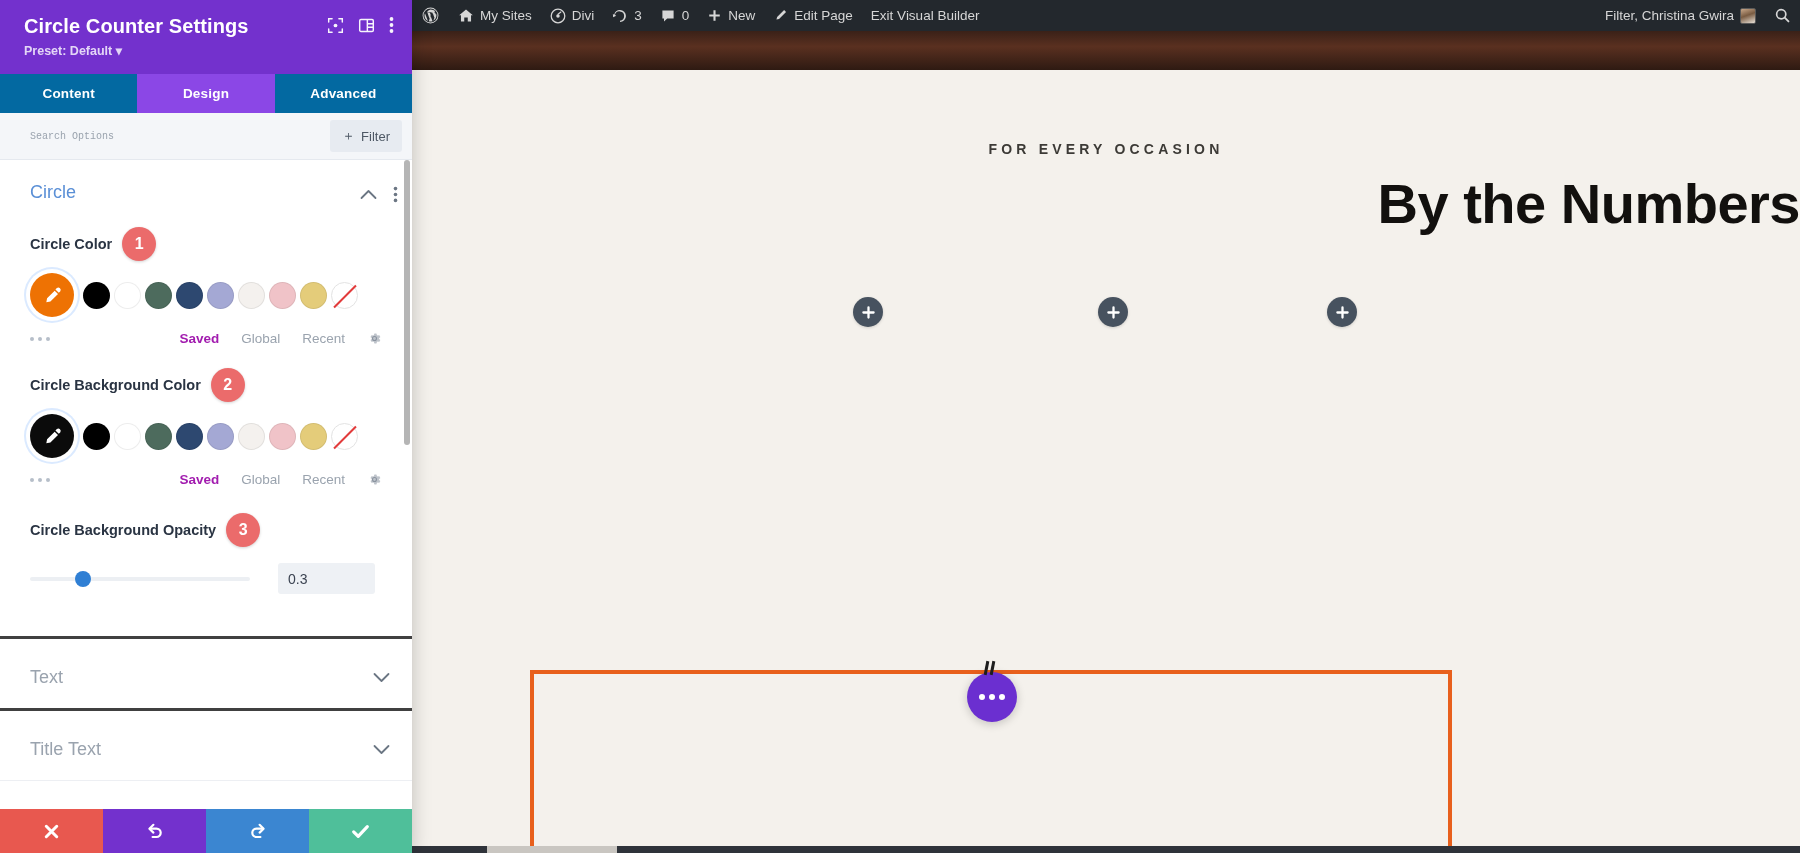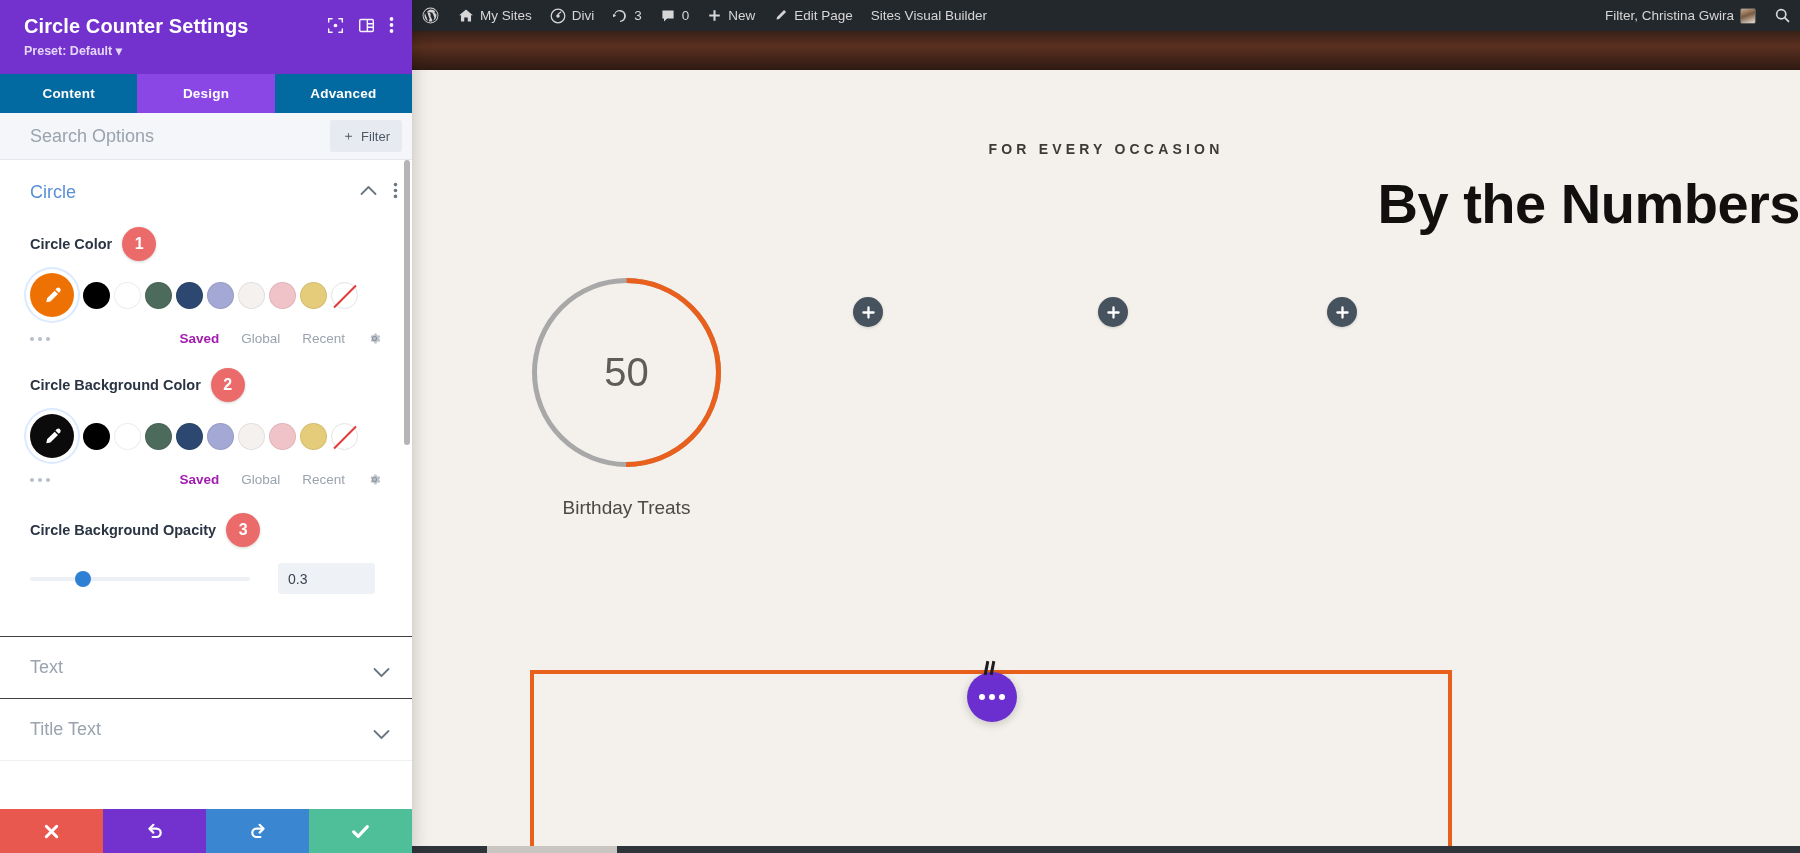--- a/index.html
+++ b/index.html
@@ -75,21 +75,21 @@
   }
   .panel-tab.active { background: #8b47e6; }
 
   .panel-search {
     flex: 0 0 auto; height: 47px; background: #f4f6f9;
     border-bottom: 1px solid #e5e9ef;
     display: flex; align-items: center; padding: 0 10px 0 30px; gap: 10px;
   }
   .search-input {
     flex: 1 1 auto; border: none; background: transparent; outline: none;
-    font-size: 18px; color: #0f172a; font-family: Liberation Sans, sans-serif;
+    font-size: 10px; color: #0f172a; font-family: Liberation Mono, monospace;
   }
   .search-input::placeholder { color: #9aa3ae; }
   .filter-btn {
     display: flex; align-items: center; gap: 6px;
     background: #e7ebf1; color: #4e5865; border-radius: 3px;
     font-size: 13px; padding: 7px 12px; cursor: pointer;
     font-weight: normal;
   }
 
   .panel-body { flex: 1 1 auto; overflow: hidden; position: relative; background: #fff; }
@@ -99,21 +99,21 @@
     position: absolute; right: 2px; top: 0; width: 6px; height: 100%;
     background: transparent; z-index: 5;
   }
   .scrollbar-thumb {
     position: absolute; right: 0; top: 0; width: 6px; height: 285px;
     background: #b5b5b5; border-radius: 3px;
   }
 
   .section-open { padding: 0 0 16px 0; }
   .section-head {
-    display: flex; align-items: flex-start; padding: 22px 14px 14px 30px;
+    display: flex; align-items: flex-end; padding: 22px 14px 14px 30px;
   }
   .section-title { font-size: 18px; color: #5a8fd6; flex: 1 1 auto; font-weight: normal; }
   .section-title.collapsed { color: #9aa3ae; }
   .sec-ctl { display: flex; align-items: center; gap: 16px; }
   .caret { cursor: pointer; display: inline-flex; }
   .kebab { cursor: pointer; display: inline-flex; }
 
   .field { padding: 0 30px 0 30px; margin-top: 10px; }
   .field-label-row { display: flex; align-items: center; gap: 10px; }
   .field-label { font-size: 14.5px; color: #2a3443; font-weight: bold; }
@@ -171,23 +171,23 @@
     background: #2f7fd4; cursor: pointer;
   }
   .num-input {
     margin-left: 28px; width: 97px; height: 31px;
     background: #eef1f5; border: none; border-radius: 3px;
     font-size: 14px; color: #3b4351; padding: 0 10px;
     font-family: inherit; outline: none;
   }
 
   .collapsed-section {
-    border-top: 1px solid #404040;
-    display: flex; align-items: flex-end;
-    padding: 20px 22px 20px 30px; cursor: pointer;
+    border-top: 3px solid #404040;
+    display: flex; align-items: center;
+    padding: 28px 22px 20px 30px; cursor: pointer;
   }
 
   .panel-footer {
     flex: 0 0 auto; height: 44px; display: flex;
   }
   .foot-btn {
     flex: 1 1 0; display: flex; align-items: center; justify-content: center;
     cursor: pointer;
   }
   .foot-cancel { background: #e8584f; }
@@ -279,30 +279,20 @@
 <body>
 
 <div id="app">
 
   <div class="canvas">
     <div class="hero-strip"></div>
 
     <div class="eyebrow">FOR EVERY OCCASION</div>
     <div class="headline">By the Numbers</div>
 
-    <div class="counter">
-      <div class="circle-wrap">
-        <svg width="195" height="195" viewBox="0 0 195 195">
-          <circle cx="97.5" cy="97.5" r="92" fill="none" stroke="#a8a8a8" stroke-width="5"></circle>
-          <circle id="arc" cx="97.5" cy="97.5" r="92" fill="none" stroke="#e8601c" stroke-width="5" stroke-dasharray="289.02652413026095 289.02652413026095" transform="rotate(-90 97.5 97.5)"></circle>
-        </svg>
-        <div class="circle-num">50</div>
-      </div>
-      <div class="circle-label">Birthday Treats</div>
-    </div>
 
     <div class="plus-btn" style="left:441px; top:266px;">
       <svg width="13" height="13" viewBox="0 0 13 13">
         <path d="M6.5 1.4v10.2M1.4 6.5h10.2" stroke="#fff" stroke-width="2.3" stroke-linecap="round"></path>
       </svg>
     </div>
     <div class="plus-btn" style="left:686px; top:266px;">
       <svg width="13" height="13" viewBox="0 0 13 13">
         <path d="M6.5 1.4v10.2M1.4 6.5h10.2" stroke="#fff" stroke-width="2.3" stroke-linecap="round"></path>
       </svg>
@@ -381,21 +371,21 @@
     </div>
     <div class="ab-item">
       <span class="ab-icon">
         <svg width="15" height="15" viewBox="0 0 20 20" fill="#d6d6d6">
           <path d="M14.8 2.6l2.6 2.6-9.3 9.3-3.5.9.9-3.5 9.3-9.3z"></path>
         </svg>
       </span>
       <span>Edit Page</span>
     </div>
     <div class="ab-item">
-      <span>Sites Visual Builder</span>
+      <span>Exit Visual Builder</span>
     </div>
     <div class="ab-spacer"></div>
     <div class="ab-item">
       <span>Filter, Christina Gwira</span>
       <span class="avatar"></span>
     </div>
     <div class="ab-item">
       <span class="ab-icon">
         <svg width="17" height="17" viewBox="0 0 20 20" fill="none">
           <circle cx="8.5" cy="8.5" r="5.4" stroke="#d6d6d6" stroke-width="2"></circle>

